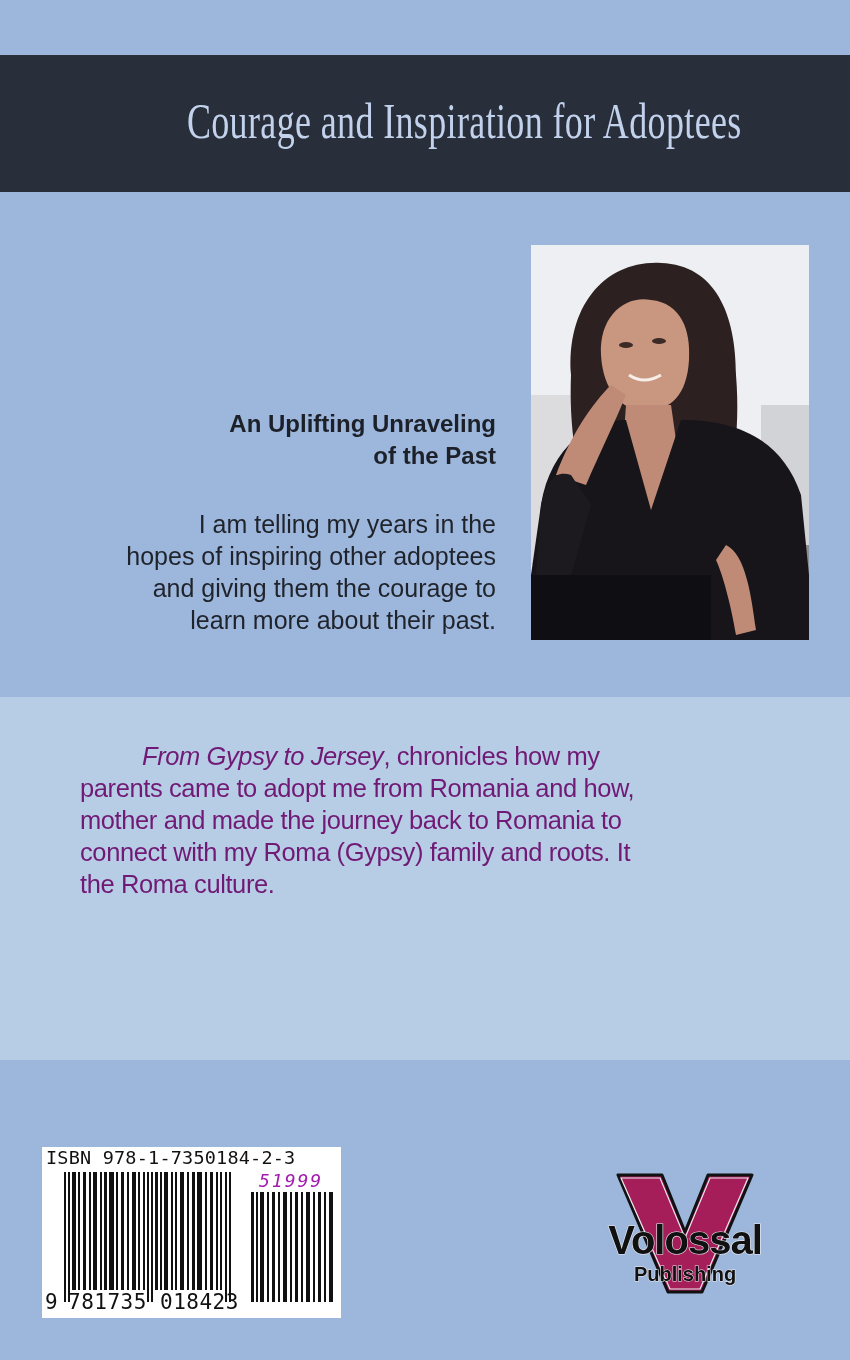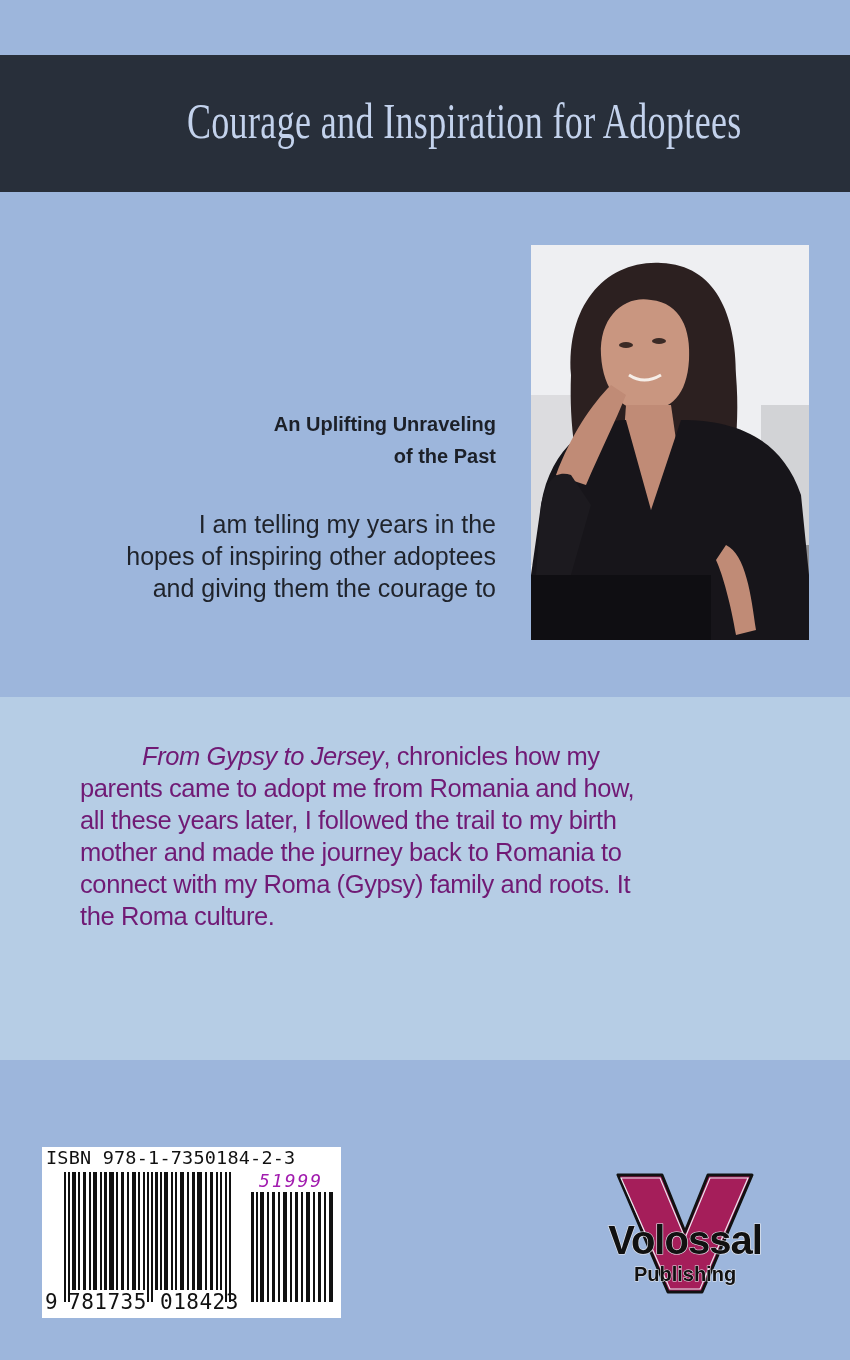--- a/index.html
+++ b/index.html
@@ -28,21 +28,21 @@
       position: absolute; left: 531px; top: 245px; width: 278px; height: 395px;
       background: linear-gradient(180deg, #f2f2f4 0%, #e9eaee 40%, #dcdde2 100%);
       overflow: hidden;
     }
     .photo svg { width: 100%; height: 100%; display: block; }
     .tagline {
       position: absolute; right: 354px; top: 408px; width: 400px;
       text-align: right;
     }
     .tagline .heading {
-      font-weight: bold; font-size: 20px; line-height: 32px; color: #1c2028;
+      font-weight: bold; font-size: 24px; line-height: 32px; color: #1c2028;
     }
     .tagline .body {
       margin-top: 36px;
       font-size: 25px; line-height: 32px; color: #1f232b;
     }
     .synopsis-band {
       position: absolute; left: 0; top: 697px; width: 850px; height: 363px;
       background: #b6cde5;
     }
     .synopsis {
@@ -118,28 +118,28 @@
 
 <div class="tagline">
   <div class="heading">
     <div>An Uplifting Unraveling</div>
     <div>of the Past</div>
   </div>
   <div class="body">
     <div>I am telling my years in the</div>
     <div>hopes of inspiring other adoptees</div>
     <div>and giving them the courage to</div>
+    <div>learn more about their past.</div>
   </div>
 </div>
 
 <div class="synopsis-band"></div>
 <div class="synopsis">
   <div><span class="indent"></span><em>From Gypsy to Jersey</em><span>, chronicles how my</span></div>
   <div>parents came to adopt me from Romania and how,</div>
-  <div>all these years later, I followed the trail to my birth</div>
   <div>mother and made the journey back to Romania to</div>
   <div>connect with my Roma (Gypsy) family and roots. It</div>
   <div>the Roma culture.</div>
 </div>
 
 <div class="barcode">
   <svg width="299" height="171">
     <g fill="#111">
 
       <rect x="22" y="25" width="2" height="130"></rect>

